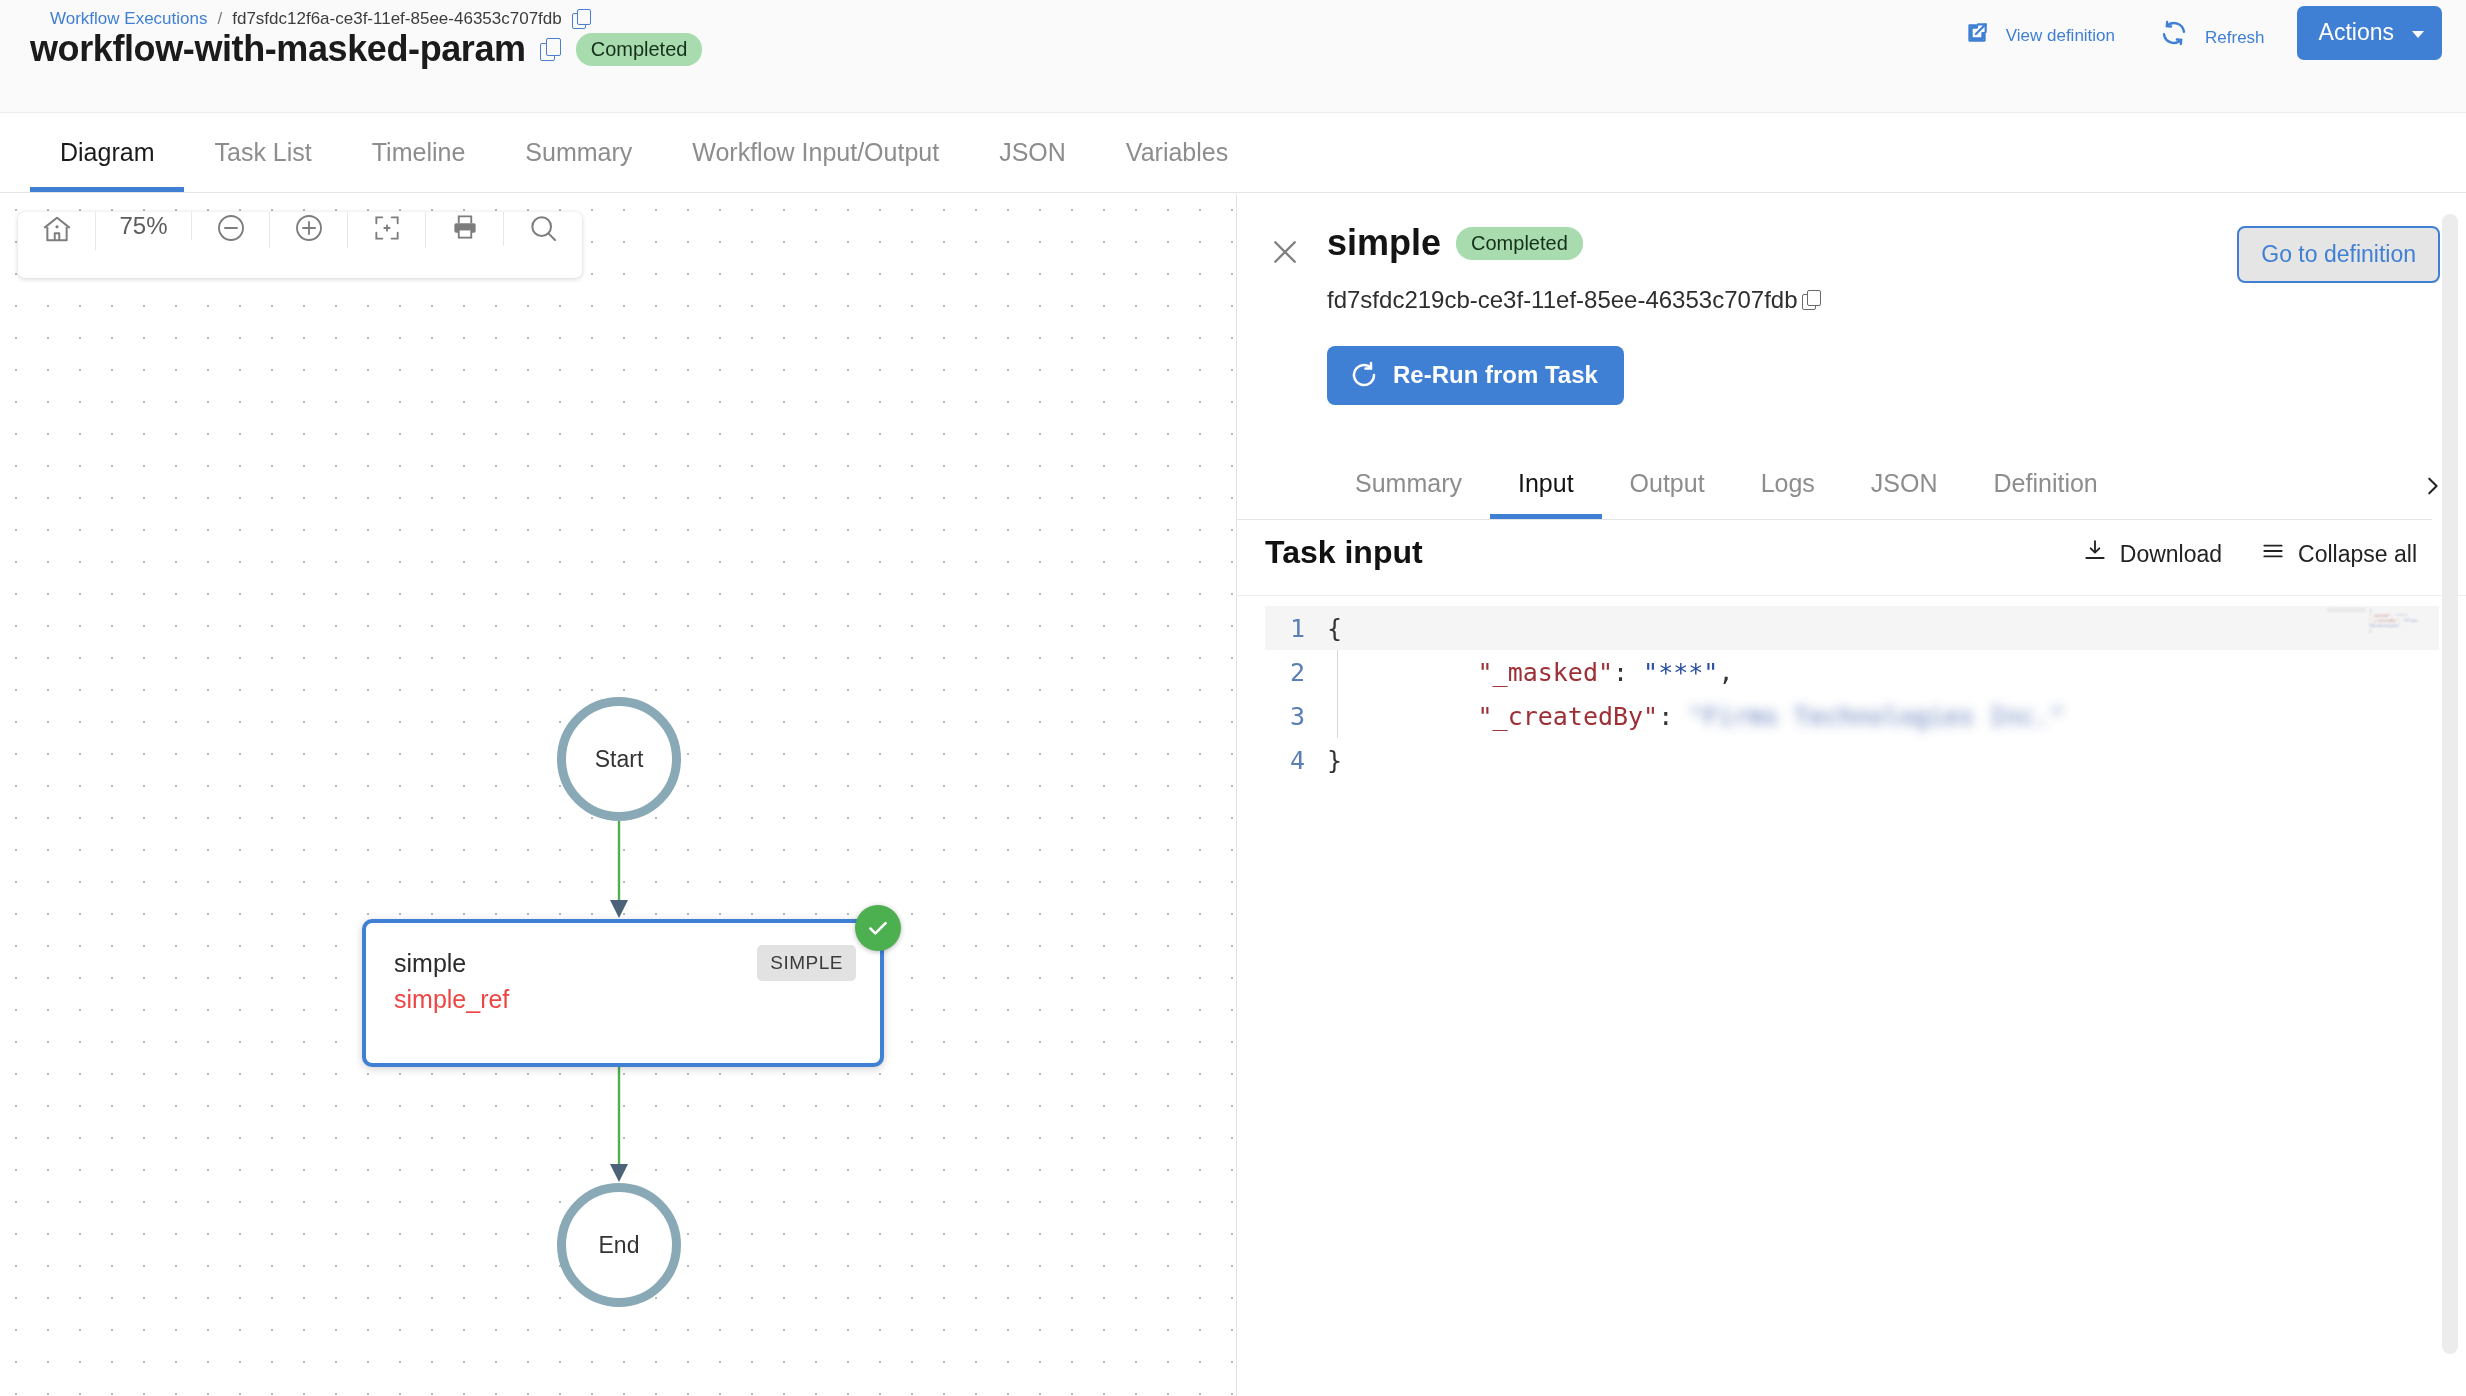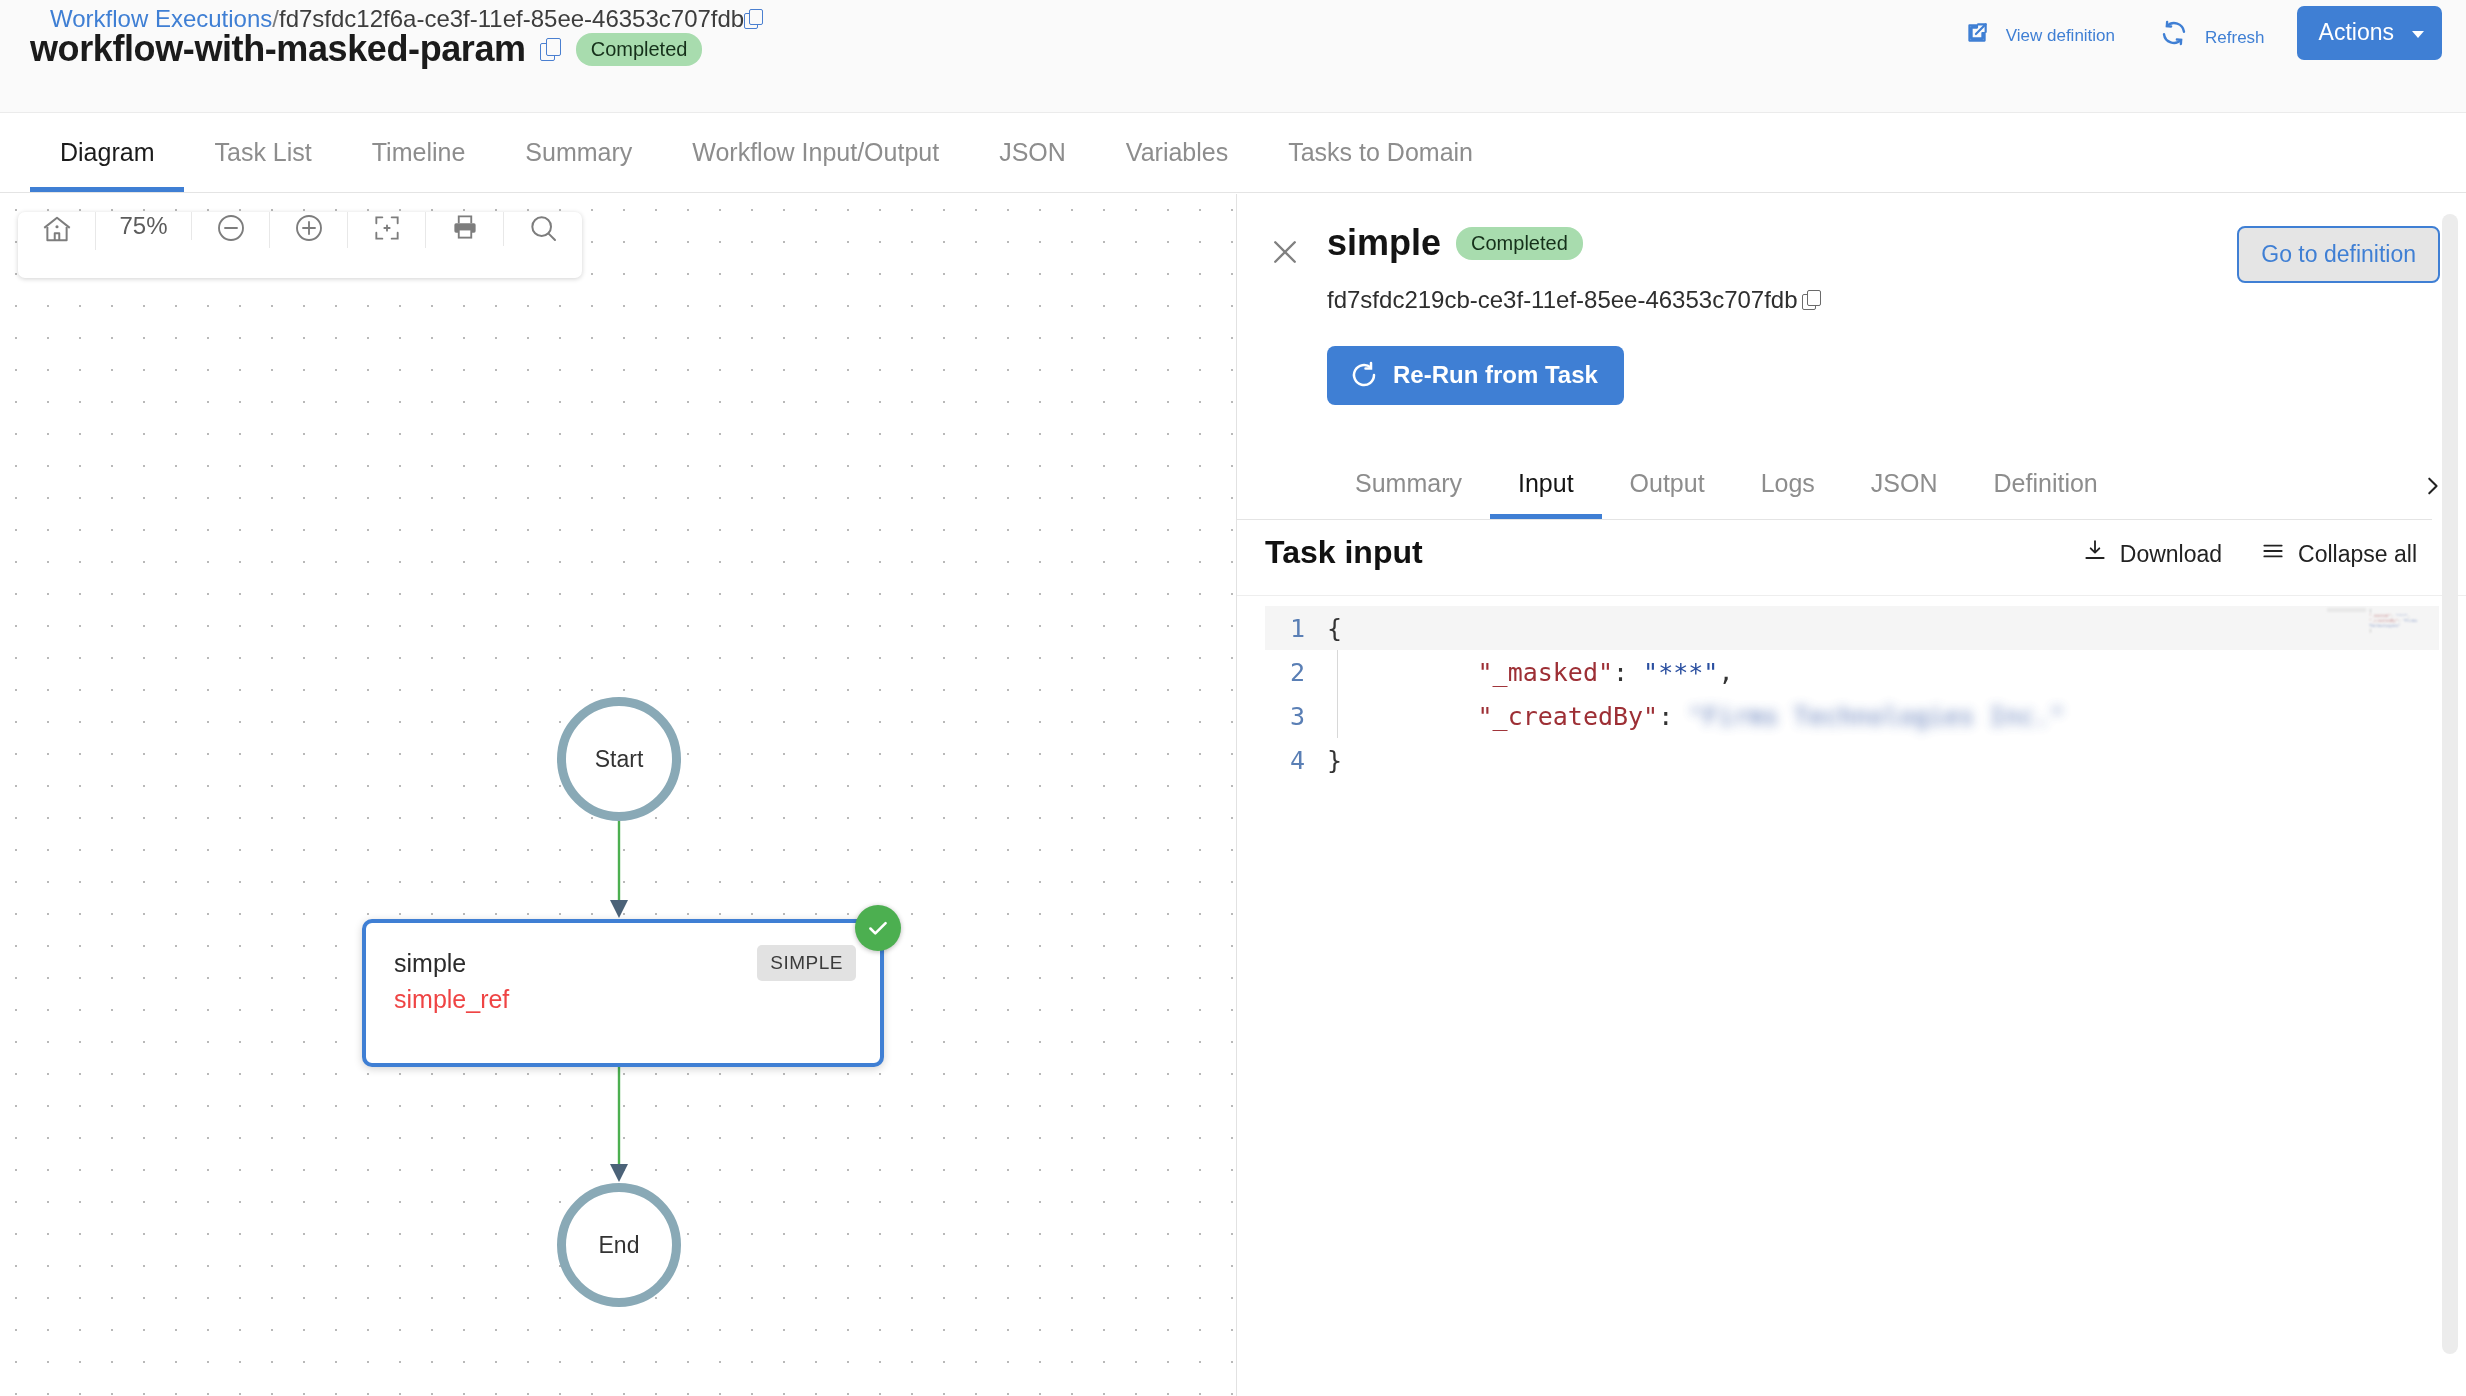--- a/index.html
+++ b/index.html
@@ -11,22 +11,22 @@
   }
 
   
   .top-header {
     position: absolute; left: 0; top: 0; width: 2466px; height: 113px;
     background: #fafafa;
     border-bottom: 1px solid #ebebeb;
   }
   .breadcrumb {
     position: absolute; left: 50px; top: 5px;
-    display: flex; align-items: center; gap: 0;
-    font-size: 24px; line-height: 28px;
+    display: flex; align-items: center; gap: 10px;
+    font-size: 17px; line-height: 28px;
   }
   .bc-link { color: #3f7fd4; cursor: pointer; }
   .bc-sep { color: #7c7c7c; }
   .bc-current { color: #3d3d3d; }
   .copy-icon {
     display: inline-block; width: 20px; height: 20px; position: relative;
     cursor: pointer; flex: none;
   }
   .copy-icon::before {
     content: ""; position: absolute; left: 0; top: 4px;
@@ -347,23 +347,20 @@
     <span>Summary</span>
   </div>
   <div class="main-tab">
     <span>Workflow Input/Output</span>
   </div>
   <div class="main-tab">
     <span>JSON</span>
   </div>
   <div class="main-tab">
     <span>Variables</span>
-  </div>
-  <div class="main-tab">
-    <span>Tasks to Domain</span>
   </div>
 </div>
 
 <div class="diagram-panel">
 
   <div class="diagram-toolbar">
     <div class="tb-item">
       <span>
         <svg width="34" height="34" viewBox="0 0 24 24" fill="none" stroke="#7d7d7d" stroke-width="1.4" stroke-linejoin="round">
           <path d="M3 11.2L12 4l9 7.2"></path>

